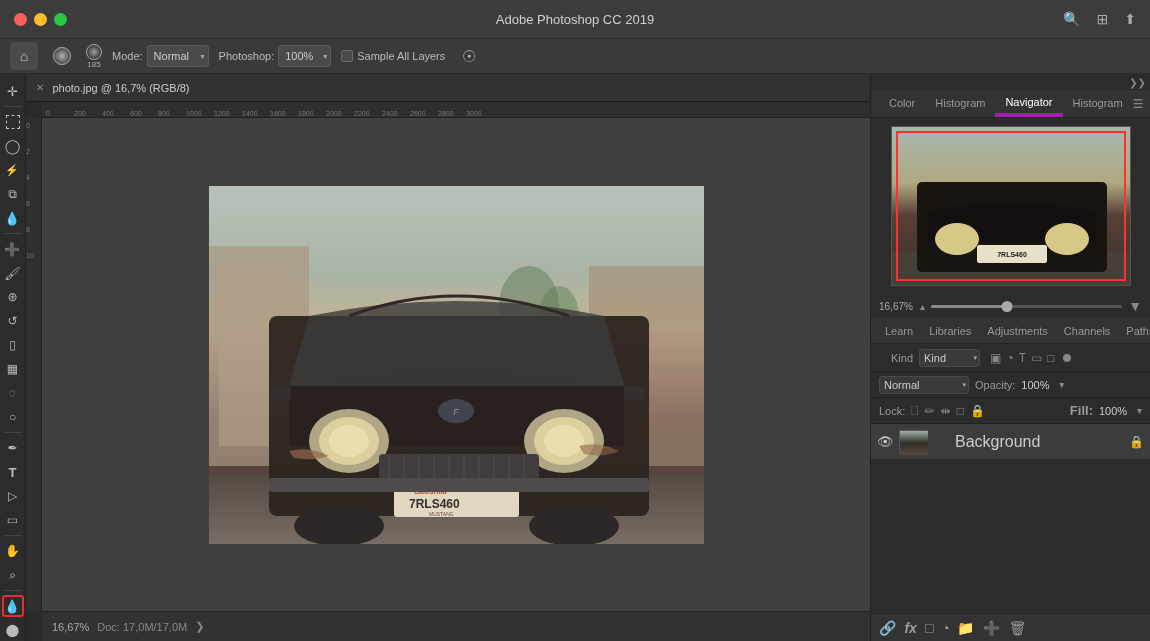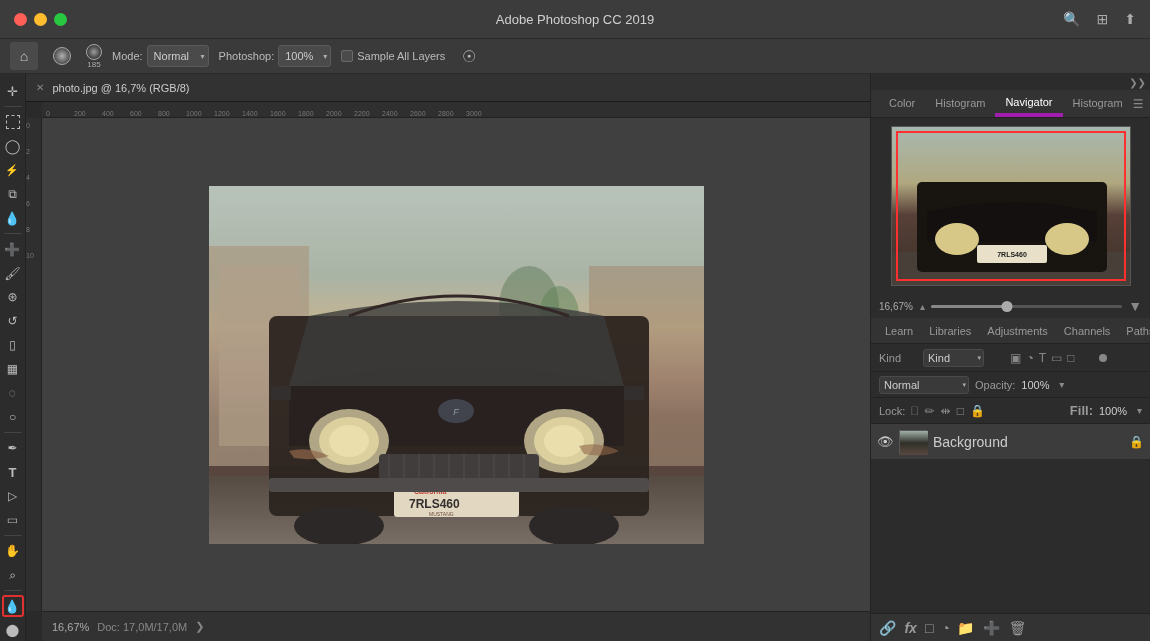--- a/index.html
+++ b/index.html
@@ -432,22 +432,22 @@
     .layers-panel {
       flex: 1;
       background: #2c2c2c;
       overflow: hidden;
       display: flex;
       flex-direction: column;
     }
     .layers-filter-row {
       display: flex;
       align-items: center;
-      padding: 4px 8px;
-      gap: 22px;
+      padding: 4px 20px;
+      gap: 6px;
       border-bottom: 1px solid #222;
       height: 28px;
     }
     .filter-label {
       color: #999;
       font-size: 11px;
     }
     .filter-kind-select {
       background: #3a3a3a;
       border: 1px solid #4a4a4a;
@@ -536,21 +536,22 @@
     .layer-thumb {
       width: 28px;
       height: 24px;
       background: linear-gradient(180deg, #a0b0a8 0%, #303028 50%, #584840 100%);
       border: 1px solid #555;
       flex-shrink: 0;
     }
     .layer-name {
       flex: 1;
       color: #ccc;
-      font-size: 14px;
+      font-size: 16px;
+      margin-left: 22px;
     }
     .layer-lock {
       color: #888;
       font-size: 12px;
     }
 
     
     .layers-bottom-bar {
       display: flex;
       align-items: center;

